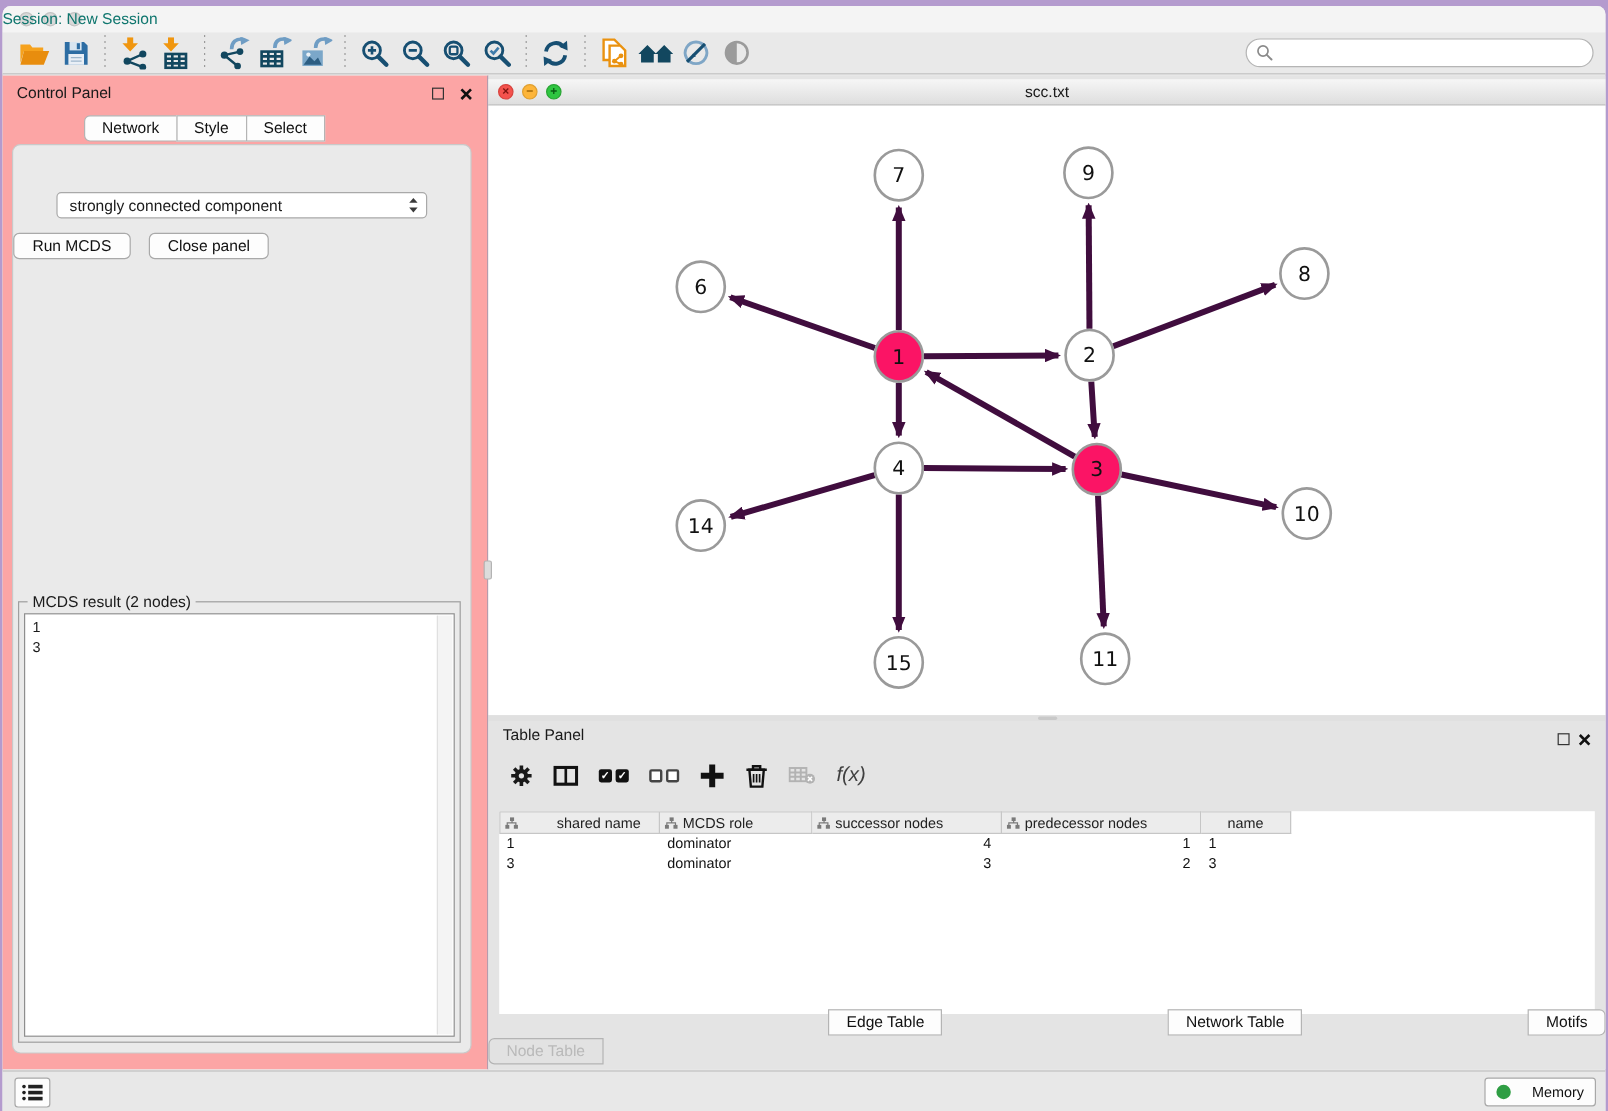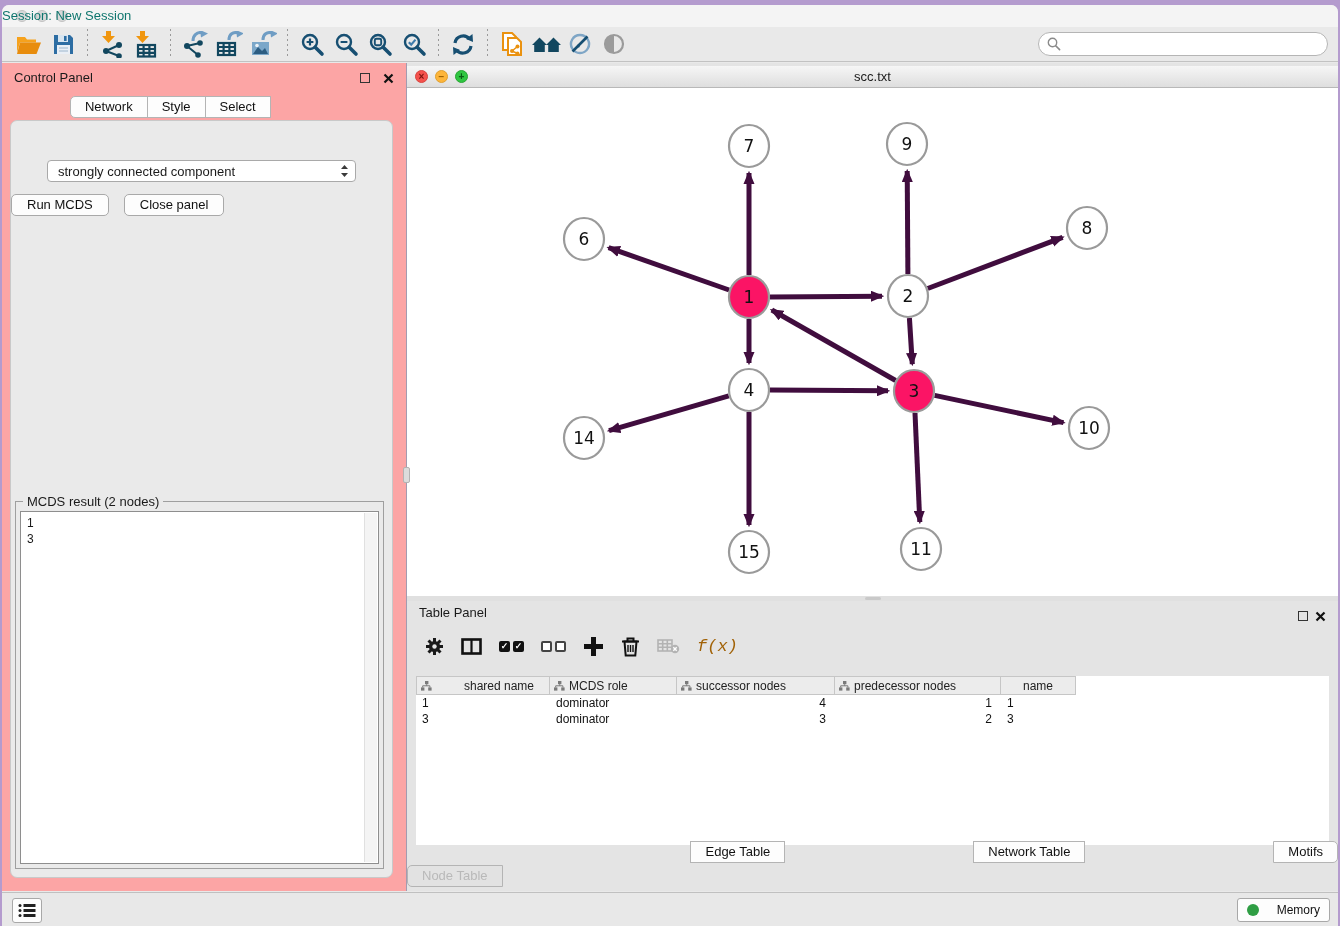--- a/index.html
+++ b/index.html
@@ -97,21 +97,21 @@
   .h-handle { position:absolute; left:50%; top:1px; width:16px; height:3px; margin-left:-8px; background:#c9c9c9; border-radius:2px; }
   
   .table-panel { flex:1; position:relative; background:#e4e4e4; }
   .tp-header { position:relative; height:24px; }
   .tp-title { position:absolute; left:12px; line-height:24px; }
   .tp-toolbar { position:absolute; top:26px; left:18px; height:38px; display:flex; align-items:center; gap:17px; }
   .tpt-btn { display:flex; align-items:center; gap:3px; }
   .chk { width:11px; height:11px; border-radius:2px; }
   .chk.on { background:#111; color:#fff; font-size:9px; font-weight:bold; line-height:11px; text-align:center; }
   .chk.off { border:2px solid #444; background:#fff; }
-  .fx-label { font-family:Liberation Mono, monospace; font-style:italic; font-size:17px; color:#a16207; }
+  .fx-label { font-family:Liberation Sans, sans-serif; font-style:italic; font-size:17px; color:#404040; }
   .tp-table-area { position:absolute; top:75px; left:9px; right:9px; height:169px; background:#fff; overflow:hidden; }
   .tbl-header { display:flex; height:19px; }
   .th-cell {
     display:flex; align-items:center; background:#ececec; font-size:12px; color:#222;
     border-top:1px solid #c6c6c6; border-bottom:1px solid #c6c6c6; border-right:1px solid #c6c6c6;
     padding:0 4px; gap:4px; flex:none;
   }
   .th-cell.first { border-left:1px solid #c6c6c6; }
   .th-cell.center { justify-content:center; }
   .tbl-row { display:flex; height:16px; align-items:center; }

